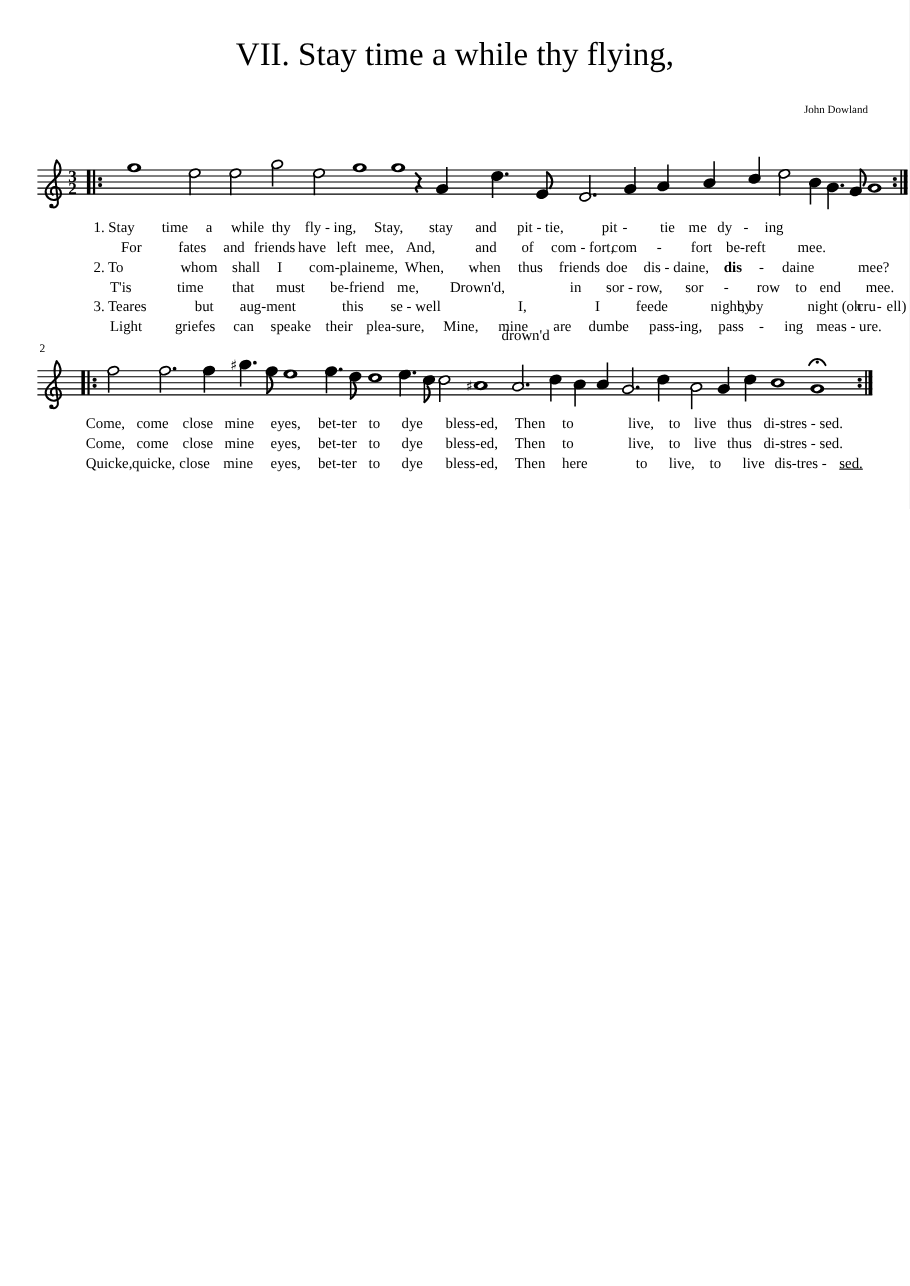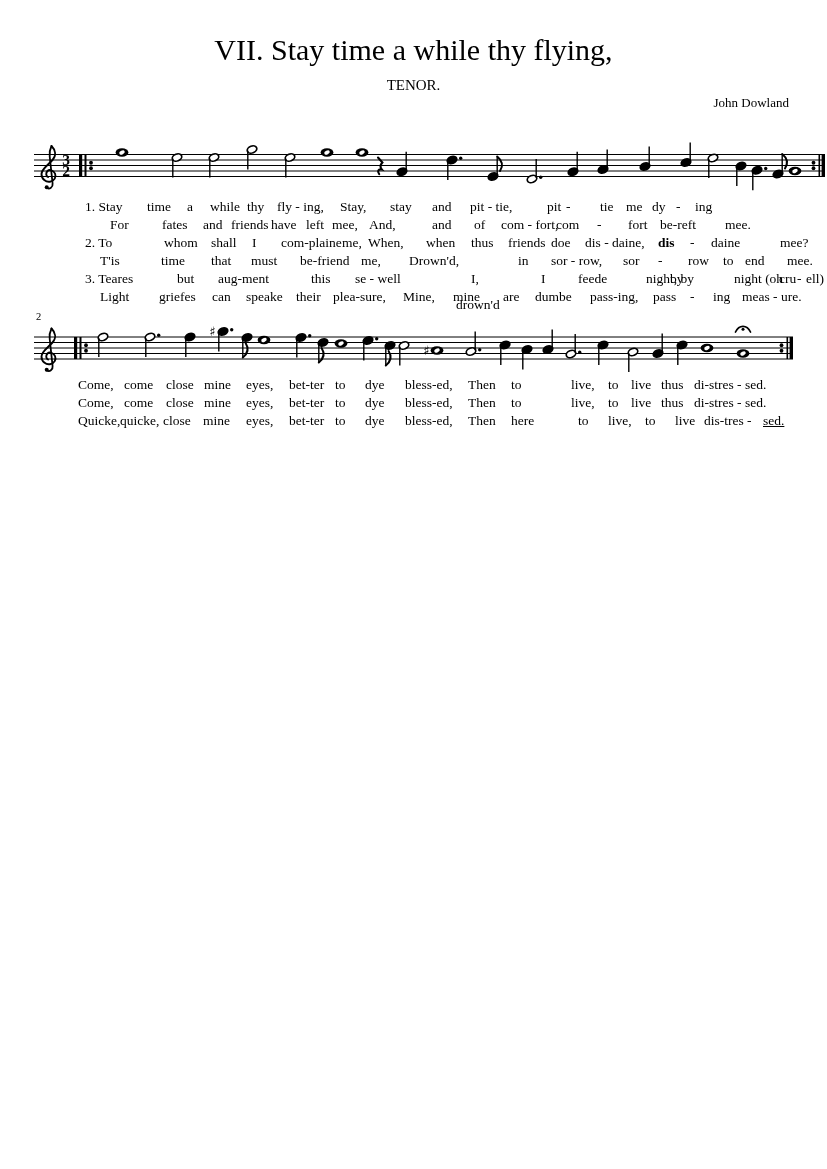--- a/index.html
+++ b/index.html
@@ -16,36 +16,35 @@
     position:absolute;top:33px;left:0;width:100%;
     text-align:center;font-size:30px;font-weight:400;
     font-family:"Liberation Serif", serif;
   }
   .part-label{
     position:absolute;top:77px;left:0;width:100%;
     text-align:center;font-size:15px;
   }
   .composer{
     position:absolute;top:95px;right:38px;
-    font-size:13px;
+    font-size:10px;
   }
   #score-svg{position:absolute;left:0;top:0;}
   #lyrics-layer{position:absolute;left:0;top:0;width:100%;height:100%;}
   .lyric{
     position:absolute;
     font-size:13.5px;line-height:1.1;white-space:nowrap;
     font-family:"Liberation Serif", serif;
   }
 </style>
 </head>
 <body>
 
 <div class="page">
   <div class="title">VII. Stay time a while thy flying,</div>
-  <div class="part-label">TENOR.</div>
   <div class="composer">John Dowland</div>
   <svg id="score-svg" width="827" height="1169" viewBox="0 0 827 1169">
       <g>
         <line x1="34" y1="154.5" x2="825" y2="154.5" stroke="#000000" stroke-width="1"></line>
         <line x1="34" y1="160" x2="825" y2="160" stroke="#000000" stroke-width="1"></line>
         <line x1="34" y1="165.5" x2="825" y2="165.5" stroke="#000000" stroke-width="1"></line>
         <line x1="34" y1="171" x2="825" y2="171" stroke="#000000" stroke-width="1"></line>
         <line x1="34" y1="176.5" x2="825" y2="176.5" stroke="#000000" stroke-width="1"></line>
         <g transform="translate(48,154.5)">
           <path d="M 3.5,-8.5 C 7.5,-4.5 8.5,1 4.5,5.5 C -1,11.5 -6.5,14.5 -6.5,19.5 C -6.5,24.8 -2,27.8 2,27.2 C 6.5,26.5 8.5,22.5 7,19 C 5.6,15.8 1.5,14.5 -0.5,16.5 C -2.5,18.5 -2,21.5 0,22.5" fill="none" stroke="#000000" stroke-width="1.9" stroke-linecap="round"></path>

